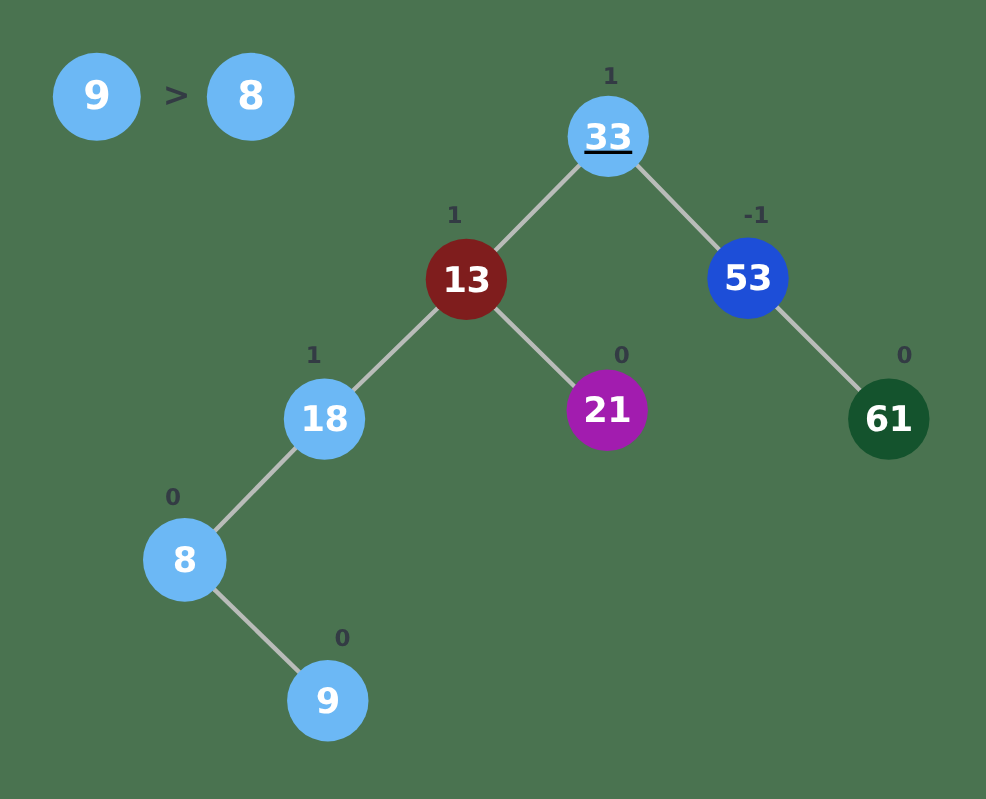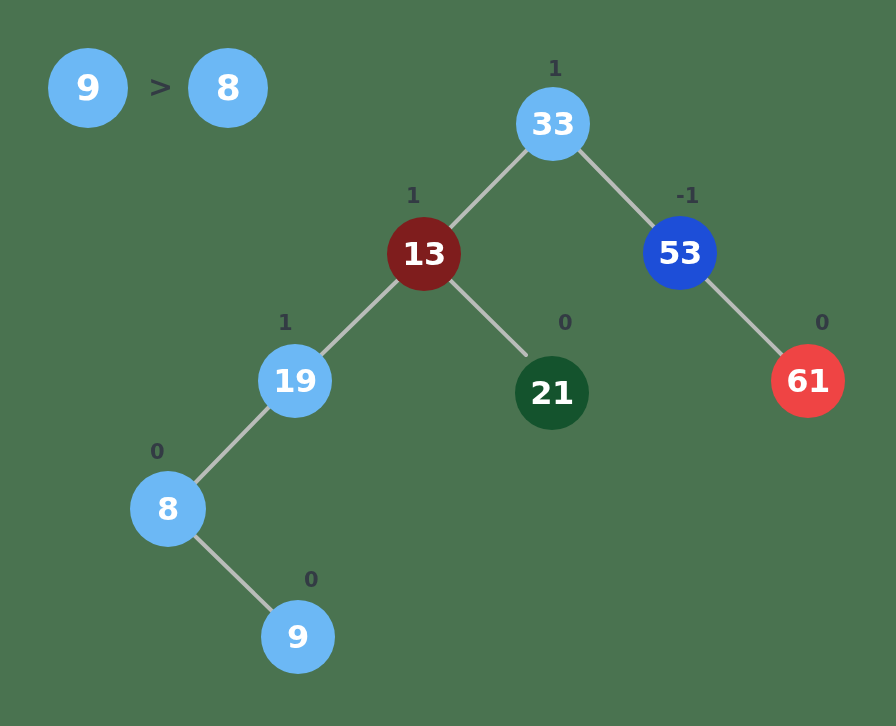--- a/index.html
+++ b/index.html
@@ -73,41 +73,41 @@
       <line x1="527" y1="150" x2="450" y2="228" stroke="#b9bcb9" stroke-width="4" stroke-linecap="round"></line>
       <line x1="579" y1="150" x2="654" y2="227" stroke="#b9bcb9" stroke-width="4" stroke-linecap="round"></line>
       <line x1="398" y1="280" x2="321" y2="355" stroke="#b9bcb9" stroke-width="4" stroke-linecap="round"></line>
       <line x1="450" y1="280" x2="526" y2="355" stroke="#b9bcb9" stroke-width="4" stroke-linecap="round"></line>
       <line x1="706" y1="279" x2="782" y2="355" stroke="#b9bcb9" stroke-width="4" stroke-linecap="round"></line>
       <line x1="269" y1="407" x2="195" y2="483" stroke="#b9bcb9" stroke-width="4" stroke-linecap="round"></line>
       <line x1="195" y1="536" x2="272" y2="611" stroke="#b9bcb9" stroke-width="4" stroke-linecap="round"></line>
     </svg>
   <div id="nodes-layer">
       <div class="bf" style="left: 548px; top: 59px;">1</div>
-      <div class="node" style="left: 516px; top: 87px; width: 74px; height: 74px; background: rgb(108, 184, 245);">
+      <div class="node" style="left: 516px; top: 87px; width: 74px; height: 74px; background: rgb(108, 184, 245); text-decoration: underline;">
         <span class="node-label" style="font-size: 32px; color: rgb(255, 255, 255);">33</span>
       </div>
       <div class="bf" style="left: 406px; top: 186px;">1</div>
       <div class="node" style="left: 387px; top: 217px; width: 74px; height: 74px; background: #7f1d1d;">
         <span class="node-label" style="font-size: 32px; color: rgb(255, 255, 255);">13</span>
       </div>
       <div class="bf" style="left: 676px; top: 186px;">-1</div>
       <div class="node" style="left: 643px; top: 216px; width: 74px; height: 74px; background: #1d4ed8;">
         <span class="node-label" style="font-size: 32px; color: rgb(255, 255, 255);">53</span>
       </div>
       <div class="bf" style="left: 278px; top: 313px;">1</div>
       <div class="node" style="left: 258px; top: 344px; width: 74px; height: 74px; background: rgb(108, 184, 245);">
-        <span class="node-label" style="font-size: 32px; color: rgb(255, 255, 255);">19</span>
+        <span class="node-label" style="font-size: 32px; color: rgb(255, 255, 255);">18</span>
       </div>
       <div class="bf" style="left: 558px; top: 313px;">0</div>
-      <div class="node" style="left: 515px; top: 356px; width: 74px; height: 74px; background: #14532d;">
+      <div class="node" style="left: 515px; top: 336px; width: 74px; height: 74px; background: #a21caf;">
         <span class="node-label" style="font-size: 32px; color: rgb(255, 255, 255);">21</span>
       </div>
       <div class="bf" style="left: 815px; top: 313px;">0</div>
-      <div class="node" style="left: 771px; top: 344px; width: 74px; height: 74px; background: #ef4444; justify-content: center;">
+      <div class="node" style="left: 771px; top: 344px; width: 74px; height: 74px; background: #14532d; justify-content: center;">
         <span class="node-label" style="font-size: 32px; color: rgb(255, 255, 255);">61</span>
       </div>
       <div class="bf" style="left: 150px; top: 442px;">0</div>
       <div class="node" style="left: 130px; top: 471px; width: 76px; height: 76px; background: rgb(108, 184, 245);">
         <span class="node-label" style="font-size: 32px; color: rgb(255, 255, 255);">8</span>
       </div>
       <div class="bf" style="left: 304px; top: 570px;">0</div>
       <div class="node" style="left: 261px; top: 600px; width: 74px; height: 74px; background: rgb(108, 184, 245);">
         <span class="node-label" style="font-size: 32px; color: rgb(255, 255, 255);">9</span>
       </div>

